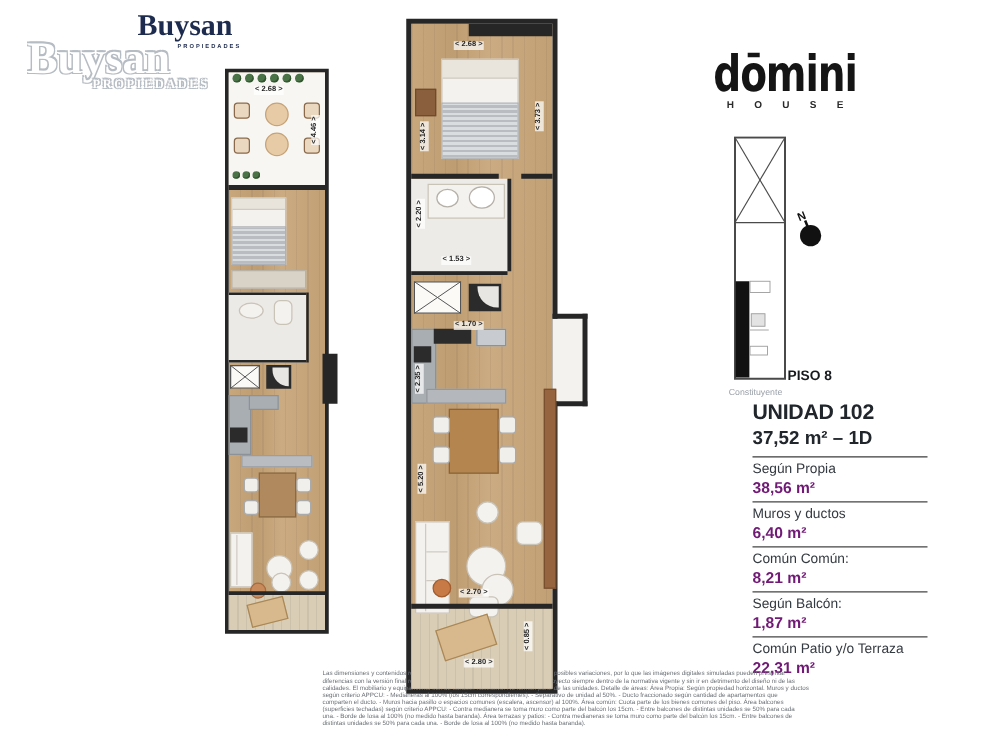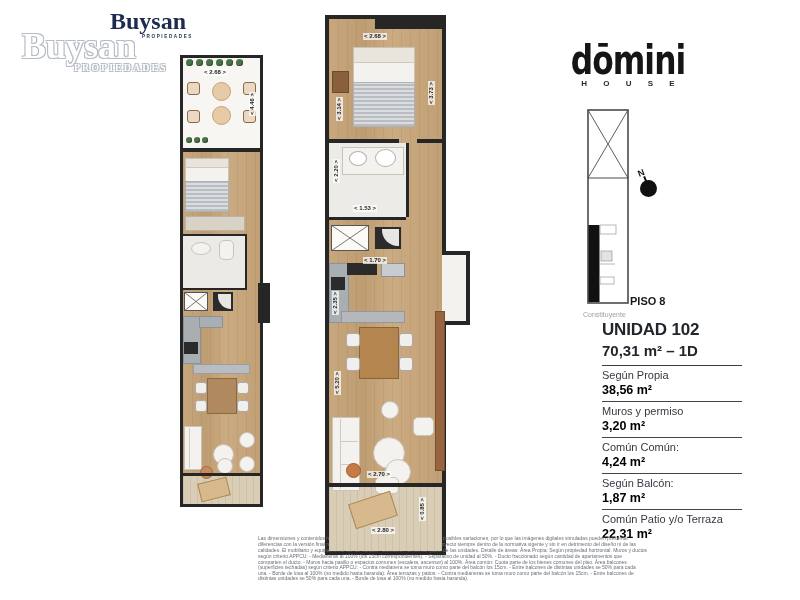--- a/index.html
+++ b/index.html
@@ -48,21 +48,21 @@
   .compassN{left:638px;top:168px;font-weight:bold;font-size:9px;color:#111;transform:rotate(-22deg);}
   .needle{left:645px;top:176px;width:2px;height:10px;background:#111;transform:rotate(-22deg);}
   .compass-circle{left:640px;top:180px;width:17px;height:17px;border-radius:50%;background:#111;}
 
   
   .info{left:562px;top:320px;width:140px;color:#20262c;margin-left:40px;}
   .info .title{font-size:17px;font-weight:bold;letter-spacing:-0.2px;}
   .info .subtitle{font-size:15px;font-weight:bold;margin-top:2px;padding-bottom:6px;border-bottom:1.4px solid #3c3c3c;}
   .area-row{border-bottom:1.3px solid #454545;padding:3px 0 4px;}
   .area-row .lbl{font-size:11px;color:#343a41;}
-  .area-row .val{font-size:12.5px;font-weight:bold;margin-top:2px;color:#000000;}
+  .area-row .val{font-size:12.5px;font-weight:bold;margin-top:2px;color:#701a75;}
 
   
   .disclaimer{left:258px;top:536px;width:640px;transform:scale(0.625);transform-origin:left top;
               font-size:8px;line-height:9.2px;color:#6a6f75;}
 </style>
 </head>
 <body>
 
 <div class="abs logo-top">
   <div class="big">Buysan</div>
@@ -243,32 +243,32 @@
   </svg>
 </div>
 <div class="abs compassN">N</div>
 <div class="abs needle"></div>
 <div class="abs compass-circle"></div>
 <div class="abs piso">PISO 8</div>
 <div class="abs street">Constituyente</div>
 
 <div class="abs info">
   <div class="title">UNIDAD 102</div>
-  <div class="subtitle">70,31 m² – 1D</div>
+  <div class="subtitle">37,52 m² – 1D</div>
   <div class="area-row">
     <div class="lbl">Según Propia</div>
     <div class="val">38,56 m²</div>
   </div>
   <div class="area-row">
-    <div class="lbl">Muros y permiso</div>
-    <div class="val">3,20 m²</div>
+    <div class="lbl">Muros y ductos</div>
+    <div class="val">6,40 m²</div>
   </div>
   <div class="area-row">
     <div class="lbl">Común Común:</div>
-    <div class="val">4,24 m²</div>
+    <div class="val">8,21 m²</div>
   </div>
   <div class="area-row">
     <div class="lbl">Según Balcón:</div>
     <div class="val">1,87 m²</div>
   </div>
   <div class="area-row" style="border-bottom:none;">
     <div class="lbl">Común Patio y/o Terraza</div>
     <div class="val">22,31 m²</div>
   </div>
 </div>

